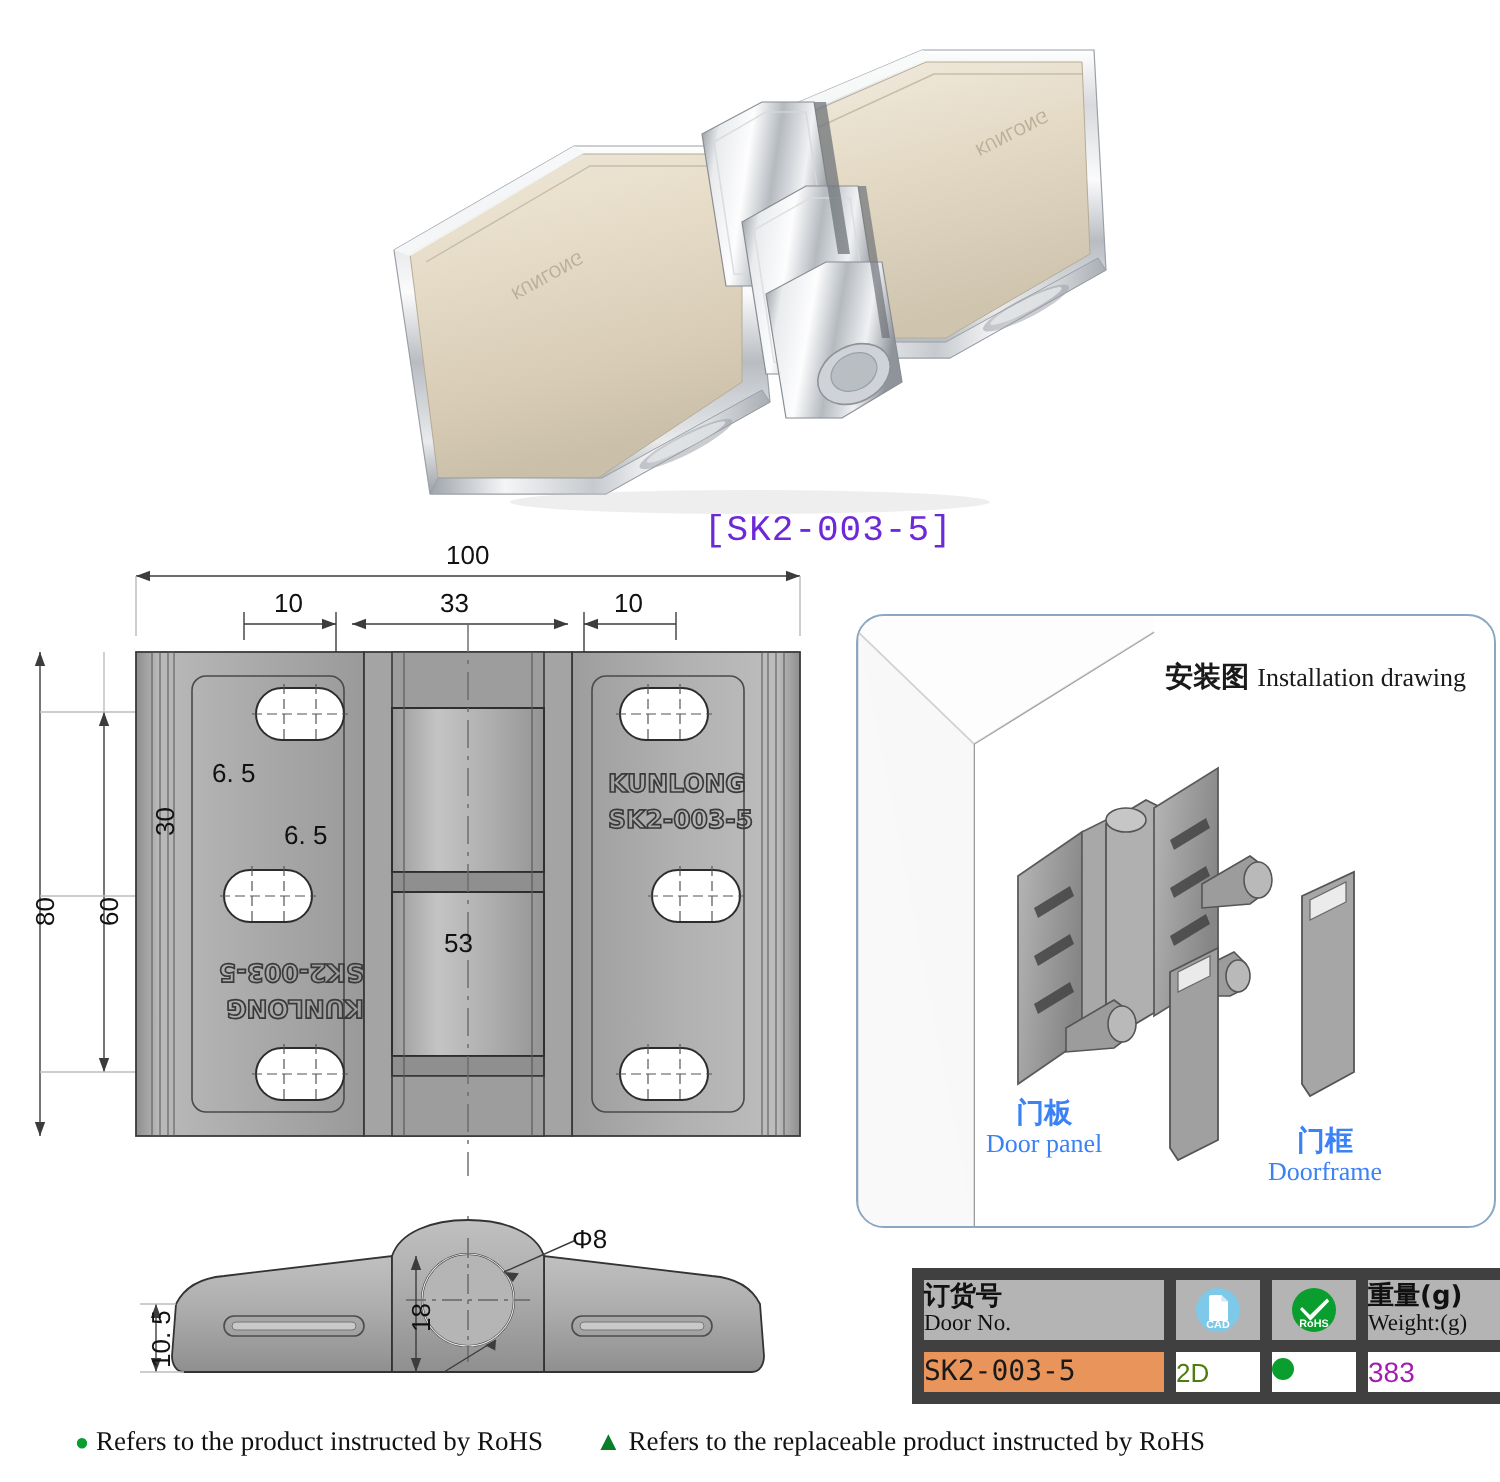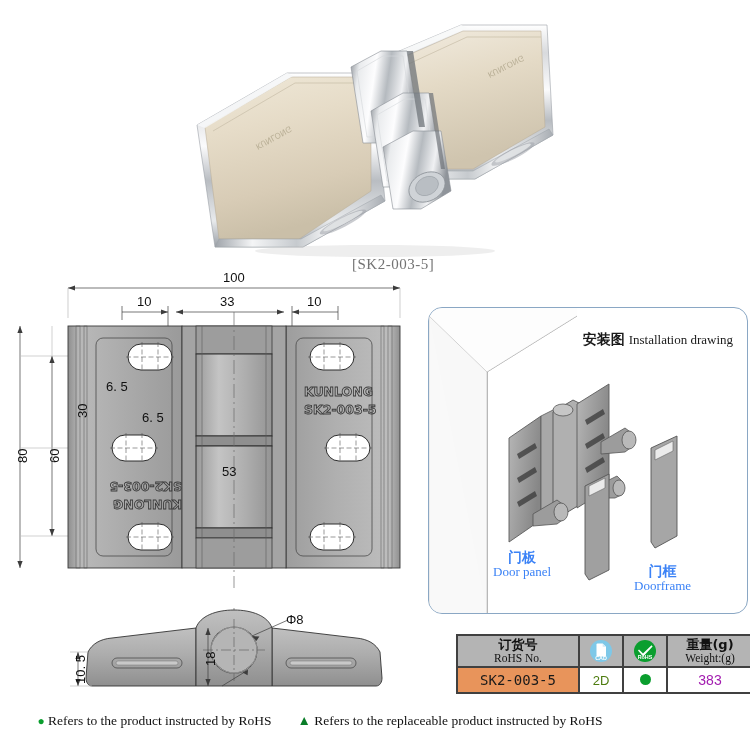--- a/index.html
+++ b/index.html
@@ -10,22 +10,22 @@
     position:relative;
     overflow:hidden;
   }
   .root{position:absolute;left:0;top:0;width:750px;height:741px;}
 
   
   .photo{position:absolute;left:175px;top:15px;width:400px;height:245px;}
   .photo svg{display:block;}
   .model-label{
     position:absolute;left:352px;top:256px;
-    font-family:Liberation Serif, serif;
-    font-size:15px;color:#737373;letter-spacing:0.5px;
+    font-family:Liberation Mono, monospace;
+    font-size:18px;color:#6d28d9;letter-spacing:0.5px;
   }
 
   
   .tech{position:absolute;left:0px;top:268px;width:430px;height:350px;}
   .bottomview{position:absolute;left:0px;top:608px;width:430px;height:100px;}
 
   .dimtxt{
     font-family:"Liberation Sans", sans-serif;
     font-size:13px;color:#111;
     position:absolute;white-space:nowrap;
@@ -44,21 +44,21 @@
   }
   .ins-title .cn{font-size:14px;font-weight:bold;font-family:"DejaVu Sans",sans-serif;}
   .ins-title .en{font-size:13px;font-family:"Liberation Serif",serif;}
   .ins-lbl{position:absolute;text-align:center;line-height:1.1;color:#3b82f6;}
   .ins-lbl .cn{font-size:14px;font-weight:bold;font-family:"DejaVu Sans",sans-serif;display:block;}
   .ins-lbl .en{font-size:13px;font-family:"Liberation Serif",serif;display:block;}
 
   
   .spec{position:absolute;left:456px;top:634px;width:288px;}
   table.spec-t{border-collapse:collapse;width:288px;table-layout:fixed;}
-  table.spec-t td{border:2px solid #404040;text-align:center;vertical-align:middle;padding:0;}
+  table.spec-t td{border:6px solid #404040;text-align:left;vertical-align:middle;padding:0;}
   .hdr{background:#b4b4b4;height:30px;}
   .hdr .cn{font-size:13px;font-weight:bold;font-family:"DejaVu Sans",sans-serif;display:block;line-height:1.05;color:#111;}
   .hdr .en{font-size:11.5px;font-family:"Liberation Serif",serif;display:block;line-height:1.05;color:#111;}
   .row{height:26px;background:#fff;}
   .cell-item{background:#e8945b;font-family:"DejaVu Sans Mono",monospace;font-size:14px;color:#1a1a1a;letter-spacing:0px;}
   .cell-cad{font-family:"Liberation Sans",sans-serif;font-size:13px;color:#4d7c0f;}
   .cell-w{font-family:"Liberation Sans",sans-serif;font-size:14px;color:#a21caf;}
   .ico-wrap{display:flex;align-items:center;justify-content:center;height:30px;}
   .dot{display:inline-block;width:11px;height:11px;border-radius:50%;background:#0a9e2e;}
 
@@ -467,21 +467,21 @@
       <span class="en">Doorframe</span>
     </div>
   </div>
 
   <div class="spec">
     <table class="spec-t">
       <tbody>
           <tr>
         <td class="hdr" style="width:120px;">
           <span class="cn">订货号</span>
-          <span class="en">RoHS No.</span>
+          <span class="en">Door No.</span>
         </td>
         <td class="hdr" style="width:42px;">
           <div class="ico-wrap">
             <svg width="24" height="24" viewBox="0 0 24 24">
               <circle cx="12" cy="12" r="11" fill="#7ec8e8"></circle>
               <path d="M8.5,4.5 h5.2 L17,7.8 V16.5 a1,1 0 0 1 -1,1 H8.5 a1,1 0 0 1 -1,-1 V5.5 a1,1 0 0 1 1,-1 z" fill="#ffffff"></path>
               <path d="M13.7,4.5 L17,7.8 h-3.3 z" fill="#cfe9f6"></path>
               <text x="12" y="21.2" font-family="Liberation Sans, sans-serif" font-size="5.4" fill="#ffffff" text-anchor="middle" font-weight="bold">CAD</text>
             </svg>
           </div>

